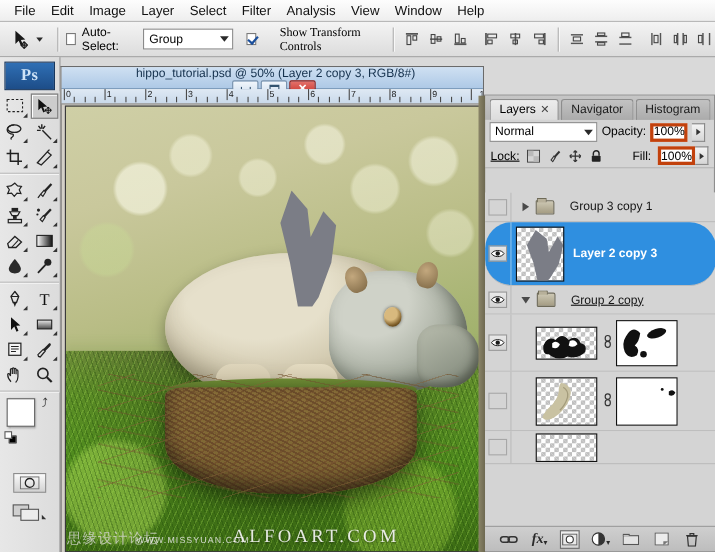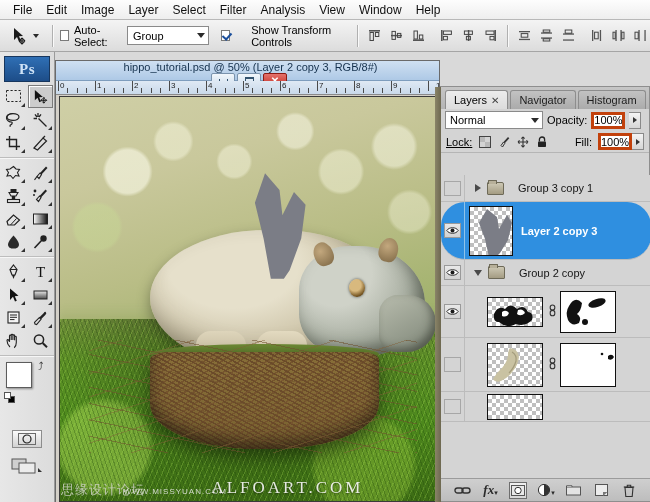--- a/index.html
+++ b/index.html
@@ -430,21 +430,21 @@
   <div class="ob-sep"></div>
 
   <span class="chk"></span>
   <span class="ob-label" style="margin:0 5px 0 5px;">Auto-Select:</span>
   <div class="ob-select">
     <span>Group</span>
     <span class="caret-dn"></span>
   </div>
 
   <span class="chk on" style="margin-left:12px;"></span>
-  <span class="ob-label" style="margin-left:21px;">Show Transform Controls</span>
+  <span class="ob-label" style="margin-left:21px;font-family:Liberation Serif, serif;">Show Transform Controls</span>
 
   <div class="ob-sep"></div>
 
   <div class="align-grp">
     <div class="align-btn">
       <svg width="15" height="15" viewBox="0 0 15 15">
           <rect x="2" y="2" width="11" height="1.6" fill="#555"></rect>
           <rect x="3" y="4.5" width="3.4" height="8" fill="none" stroke="#444"></rect>
           <rect x="8.4" y="4.5" width="3.4" height="4" fill="none" stroke="#444"></rect>
         </svg>
@@ -973,21 +973,21 @@
       <div class="eyecol">
         <span class="eye-box">
           <svg width="13" height="9" viewBox="0 0 13 9">
               <path d="M0.8 4.5 C3 0.8 10 0.8 12.2 4.5 C10 8.2 3 8.2 0.8 4.5 Z" fill="#fff" stroke="#1a1a1a" stroke-width="0.9"></path>
               <circle cx="6.5" cy="4.5" r="2" fill="#1a1a1a"></circle>
             </svg>
         </span>
       </div>
       <span class="grp-arrow open"></span>
       <span class="folder"></span>
-      <span class="lname" style="margin-left:10px;">Group 2 copy</span>
+      <span class="lname" style="margin-left:10px;text-decoration:underline;">Group 2 copy</span>
     </div>
 
     <div class="lrow" style="height:52px;">
       <div class="eyecol">
         <span class="eye-box">
           <svg width="13" height="9" viewBox="0 0 13 9">
               <path d="M0.8 4.5 C3 0.8 10 0.8 12.2 4.5 C10 8.2 3 8.2 0.8 4.5 Z" fill="#fff" stroke="#1a1a1a" stroke-width="0.9"></path>
               <circle cx="6.5" cy="4.5" r="2" fill="#1a1a1a"></circle>
             </svg>
         </span>

